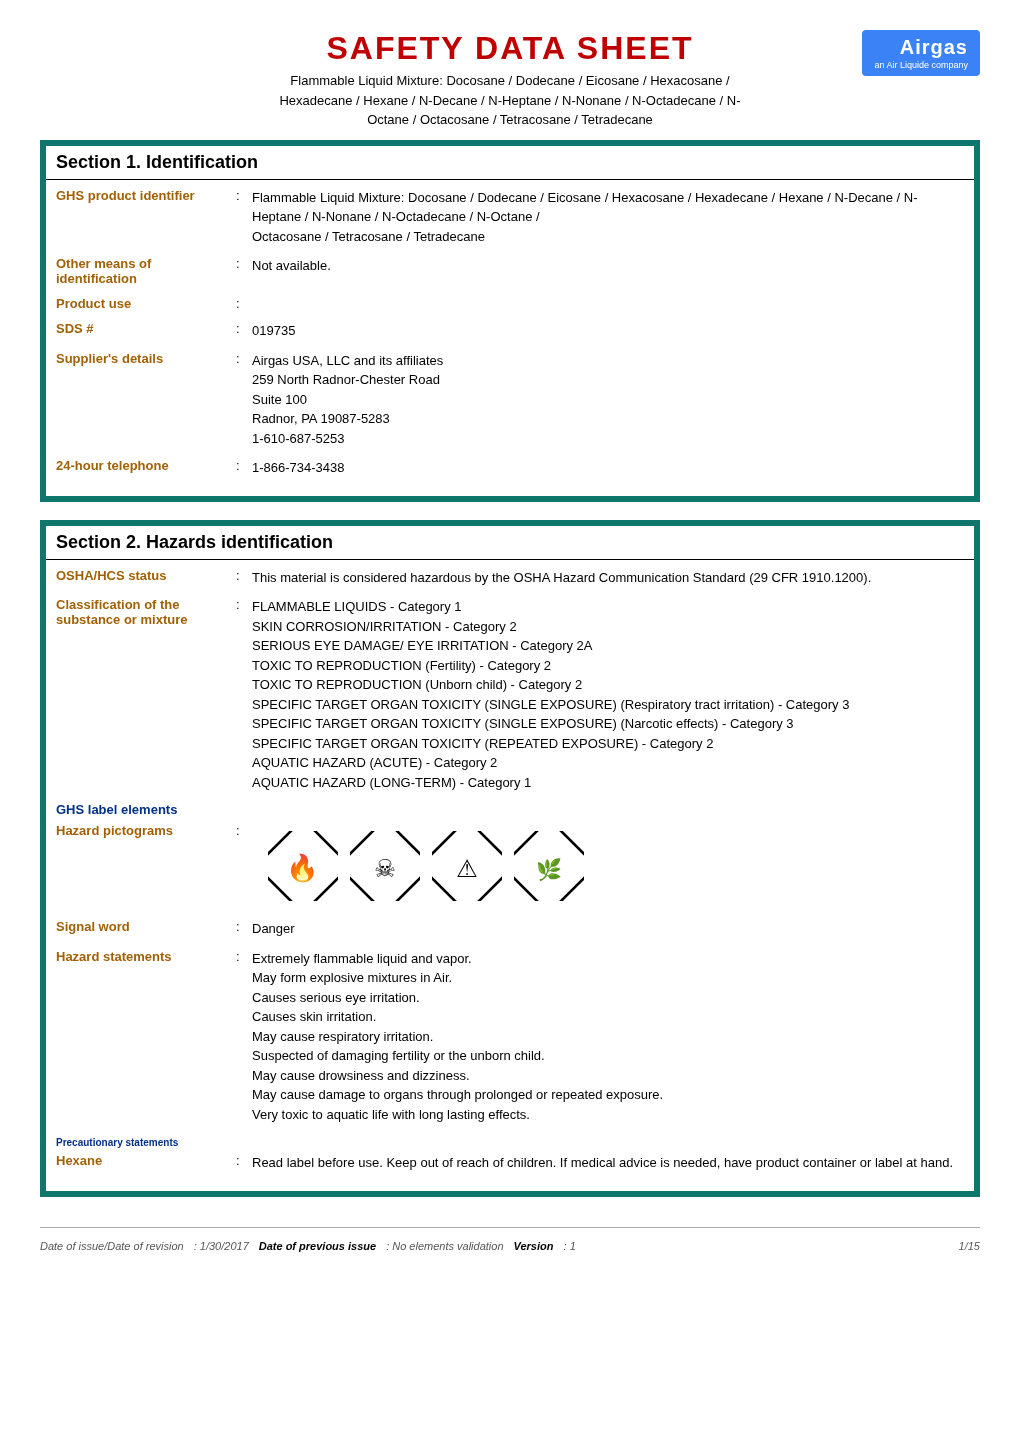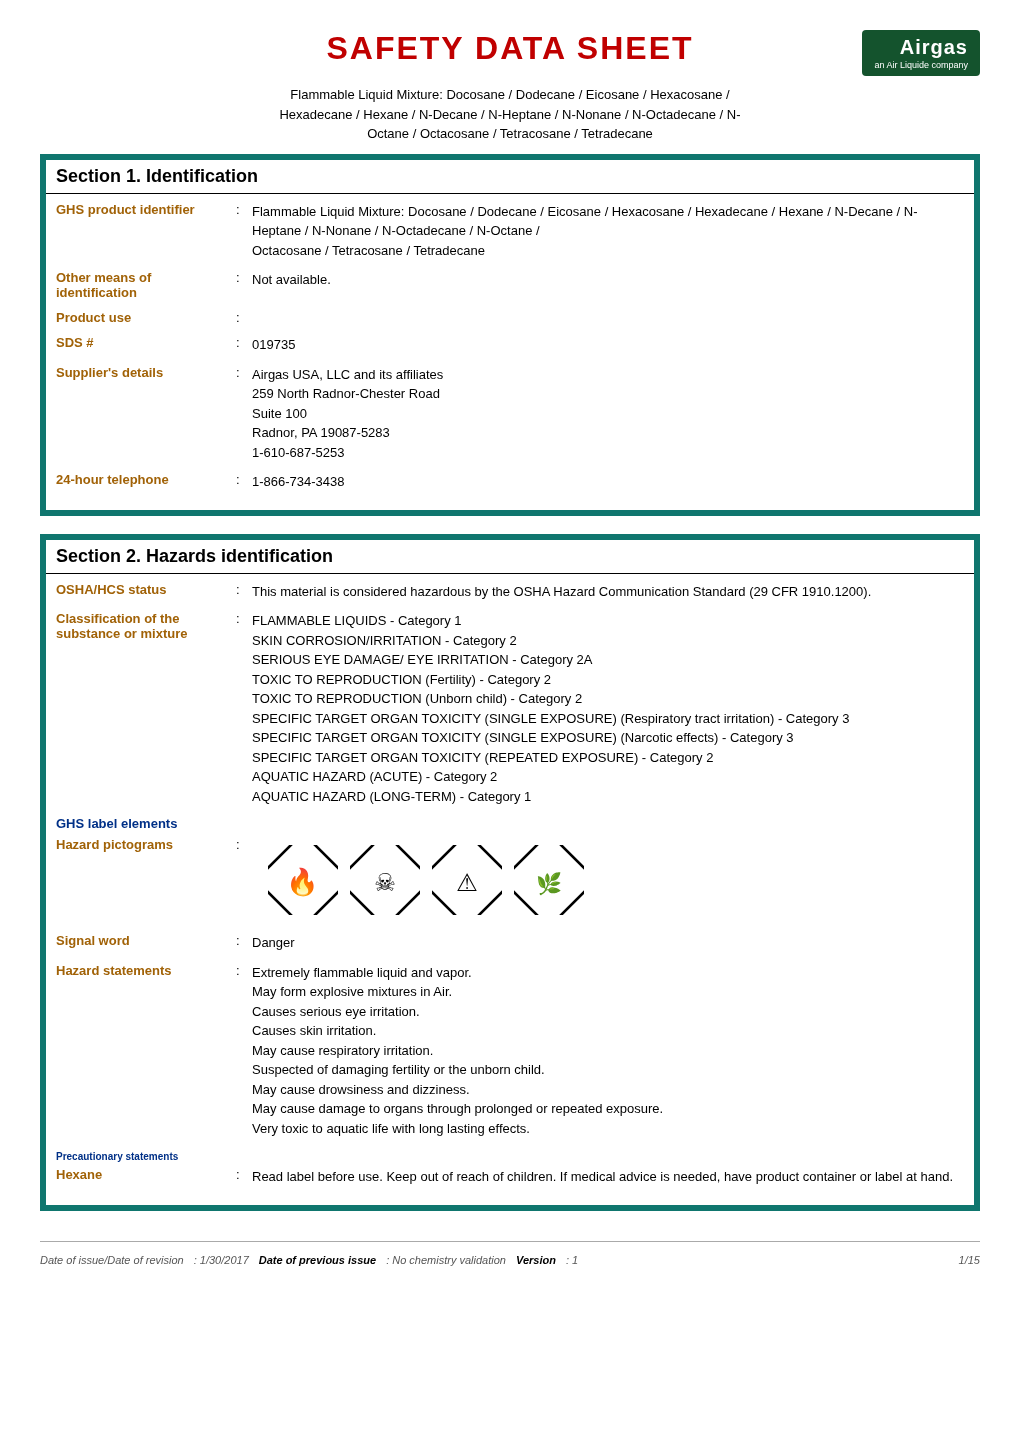--- a/index.html
+++ b/index.html
@@ -22,21 +22,21 @@
     .header-center {
       text-align: center;
       flex: 1;
     }
     .main-title {
       font-size: 32px;
       font-weight: 900;
       letter-spacing: 2px;
       color: #c00000;
       text-align: center;
-      margin-bottom: 18px;
+      margin-bottom: 4px;
     }
     .subtitle {
       font-size: 13px;
       text-align: center;
       line-height: 1.5;
       color: #000;
     }
     .logo-area {
       position: absolute;
       right: 0;
@@ -134,21 +134,21 @@
 <div class="header-area">
   <div class="header-center">
     <div class="main-title">SAFETY DATA SHEET</div>
     <div class="subtitle">
       <span>Flammable Liquid Mixture:  Docosane / Dodecane / Eicosane / Hexacosane /</span><br>
       <span>Hexadecane / Hexane / N-Decane / N-Heptane / N-Nonane / N-Octadecane / N-</span><br>
       <span>Octane / Octacosane / Tetracosane / Tetradecane</span>
     </div>
   </div>
   <div class="logo-area">
-    <div style="background:#14532d; color:#fff; padding:6px 12px; border-radius:4px; display:inline-block;">
+    <div style="background:#3b82f6; color:#fff; padding:6px 12px; border-radius:4px; display:inline-block;">
       <div style="font-size:20px; font-weight:900; letter-spacing:1px;">Airgas</div>
       <div style="font-size:9px; font-weight:normal; text-align:right; margin-top:1px;">an Air Liquide company</div>
     </div>
   </div>
 </div>
 
 <div class="section">
   <div class="section-header">
     <span class="section-title">Section 1. Identification</span>
   </div>
@@ -292,17 +292,17 @@
       <div class="field-value">Read label before use.  Keep out of reach of children.  If medical advice is needed, have product container or label at hand.</div>
     </div>
 
   </div>
 </div>
 
 <div class="footer-bar">
   <span class="footer-label">Date of issue/Date of revision</span>
   <span class="footer-value">: <span>1/30/2017</span></span>
   <span class="footer-bold">Date of previous issue</span>
-  <span class="footer-value">: <span>No chemistry validation</span></span>
+  <span class="footer-value">: <span>No elements validation</span></span>
   <span class="footer-bold">Version</span>
   <span class="footer-value">: <span>1</span></span>
   <span class="footer-right">1/15</span>
 </div>
 
 </body></html>

